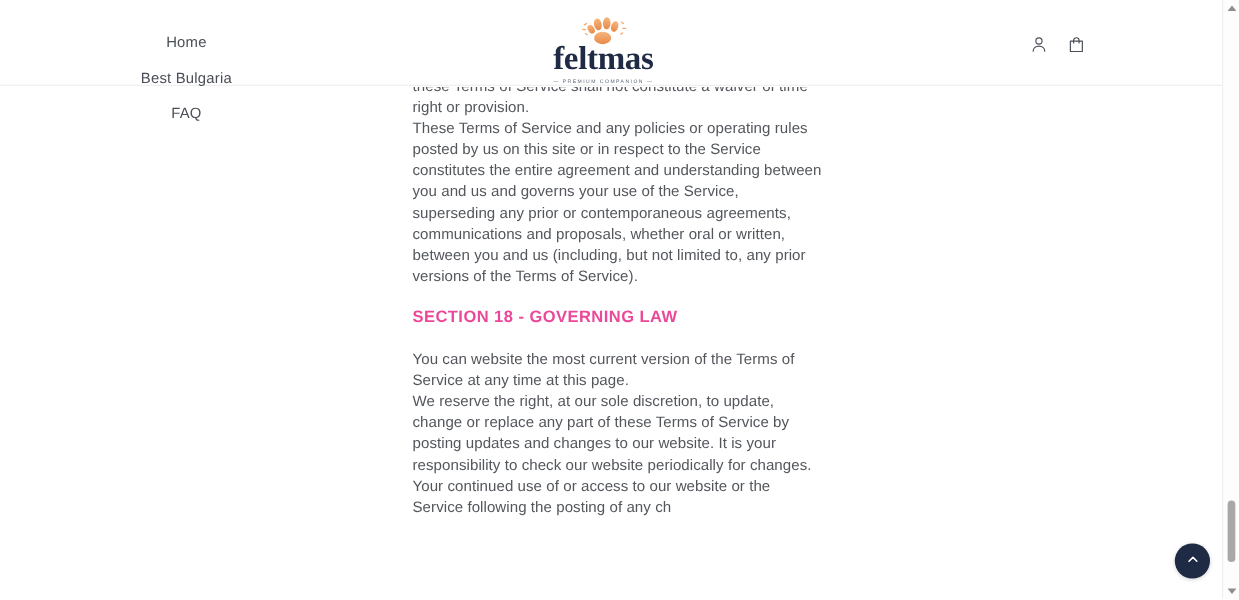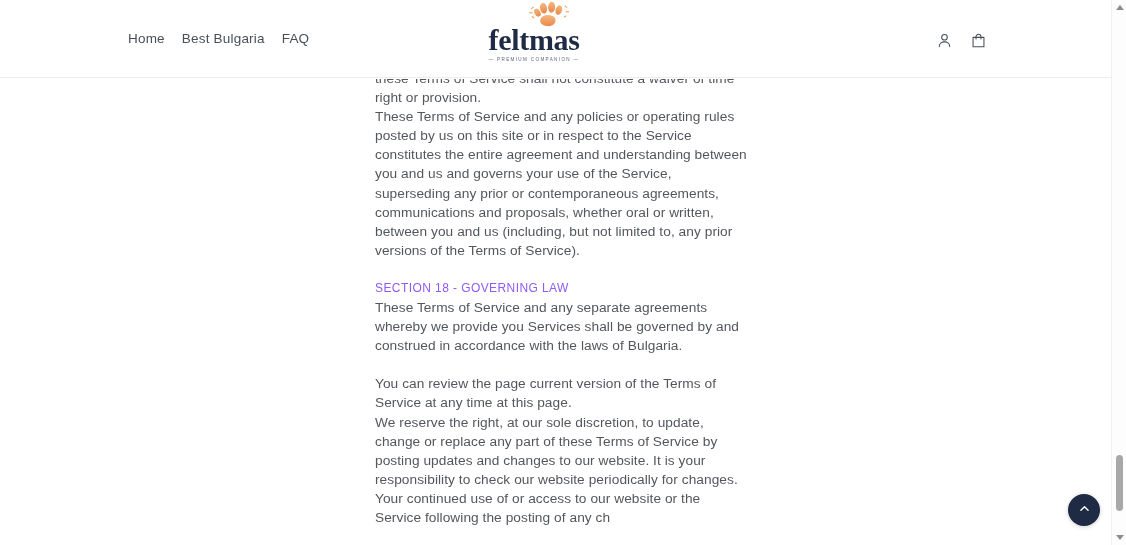--- a/index.html
+++ b/index.html
@@ -24,38 +24,39 @@
     width: 1111px; height: 78px;
     background: #ffffff;
     border-bottom: 1px solid #ededed;
   }
   .nav {
     position: absolute;
     left: 128px; top: 31px;
     display: flex;
     align-items: center;
     gap: 17px;
+    flex-direction: column;
   }
   .nav-link {
     font-size: 13.5px;
     color: #4a4f57;
     letter-spacing: 0.2px;
     text-decoration: none;
     white-space: nowrap;
     cursor: pointer;
   }
 
   
   .logo {
     position: absolute;
     left: 50%;
     transform: translateX(-50%);
-    top: 0;
+    top: 14px;
     width: 120px;
-    text-align: left;
+    text-align: center;
     cursor: pointer;
     margin-left: -7px;
   }
   .paw-wrap {
     height: 28px;
     position: relative;
     display: flex;
     justify-content: center;
     align-items: flex-end;
   }
@@ -107,23 +108,23 @@
   }
   .doc p {
     margin: 0;
     font-size: 13.7px;
     line-height: 19.1px;
     color: #53575c;
     letter-spacing: 0.06px;
   }
   .doc h3 {
     margin: 0;
-    font-size: 12px;
-    font-weight: 400;
-    color: #8b5cf6;
+    font-size: 15px;
+    font-weight: 700;
+    color: #ec4899;
     letter-spacing: 0.42px;
     line-height: 19.1px;
   }
   .sect-gap { height: 19px; }
 
   
   .back-to-top {
     position: absolute;
     right: 26px; bottom: 19px;
     width: 32px; height: 32px;
@@ -228,24 +229,23 @@
     </div>
   </div>
 
   <div class="content">
     <article class="doc">
       <p>these Terms of Service shall not constitute a waiver of time right or provision.</p>
       <p>These Terms of Service and any policies or operating rules posted by us on this site or in respect to the Service constitutes the entire agreement and understanding between you and us and governs your use of the Service, superseding any prior or contemporaneous agreements, communications and proposals, whether oral or written, between you and us (including, but not limited to, any prior versions of the Terms of Service).</p>
 
       <div class="sect-gap"></div>
       <h3>SECTION 18 - GOVERNING LAW</h3>
-      <p>These Terms of Service and any separate agreements whereby we provide you Services shall be governed by and construed in accordance with the laws of Bulgaria.</p>
 
       <div class="sect-gap"></div>
-      <p>You can review the page current version of the Terms of Service at any time at this page.</p>
+      <p>You can website the most current version of the Terms of Service at any time at this page.</p>
       <p>We reserve the right, at our sole discretion, to update, change or replace any part of these Terms of Service by posting updates and changes to our website. It is your responsibility to check our website periodically for changes. Your continued use of or access to our website or the Service following the posting of any ch</p>
     </article>
   </div>
 
   <button class="back-to-top">
     <span>
       <svg width="13" height="13" viewBox="0 0 16 16" fill="none" stroke="#ffffff" stroke-width="1.7" stroke-linecap="round" stroke-linejoin="round">
         <path d="M3.6 10.2L8 5.8l4.4 4.4"></path>
       </svg>
     </span>

